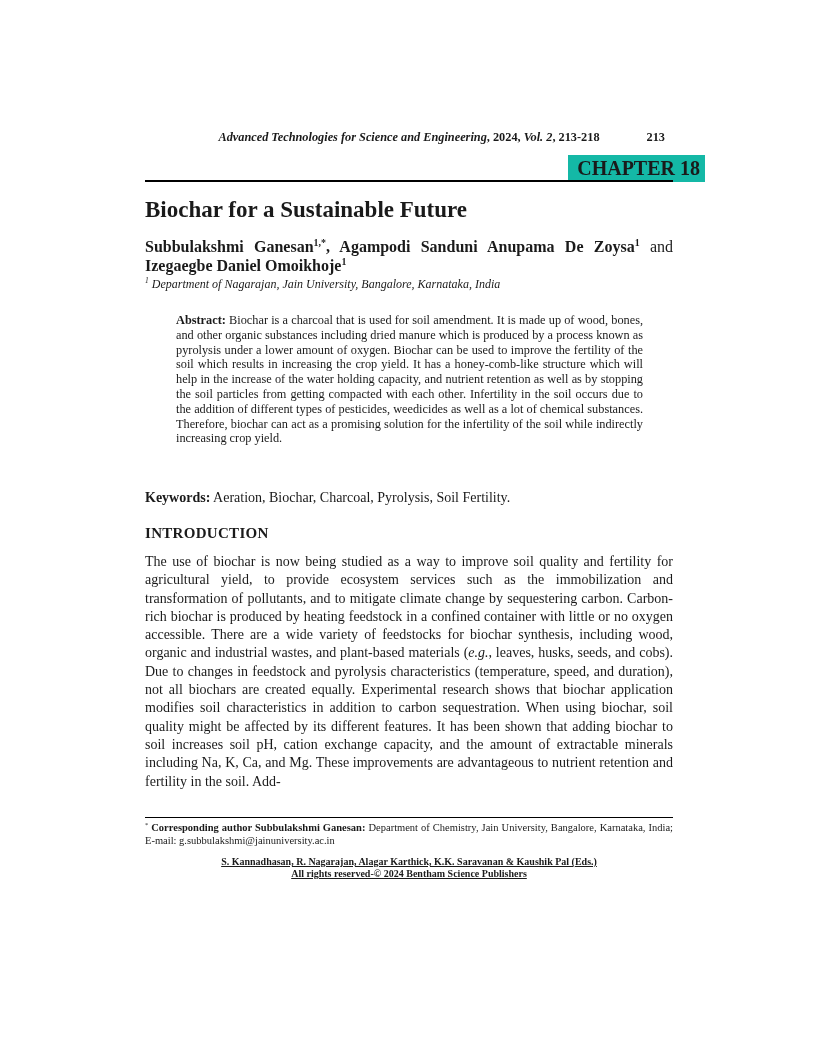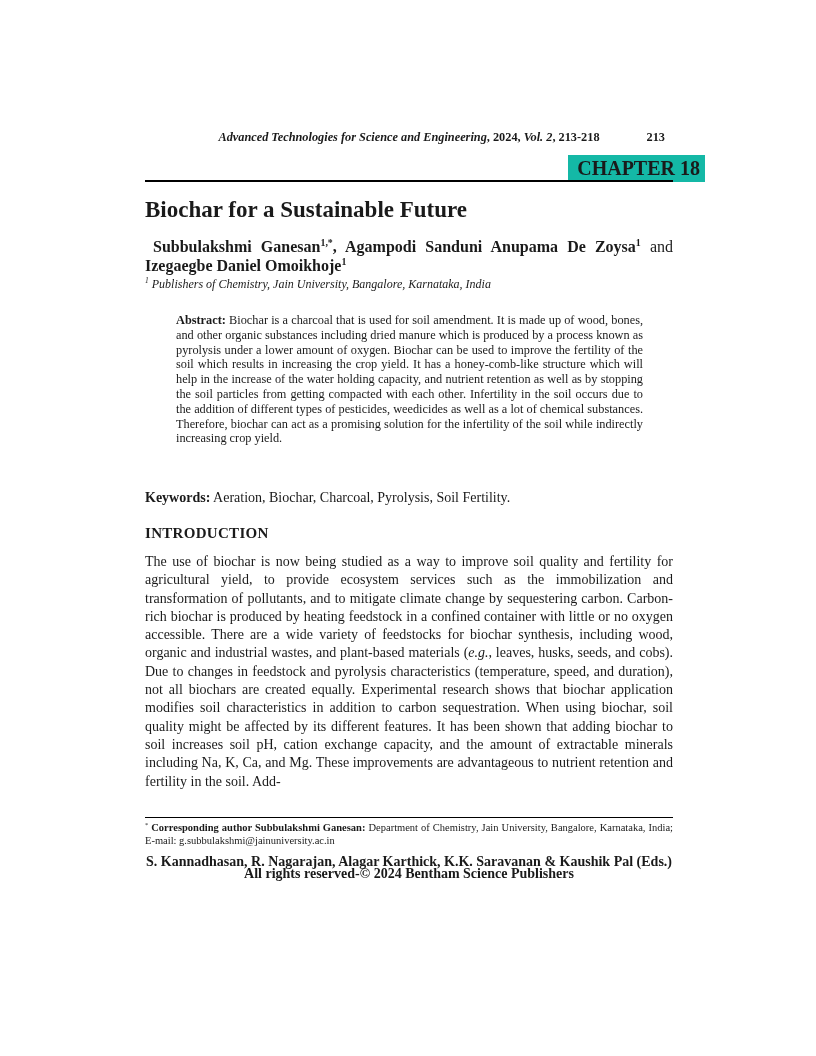--- a/index.html
+++ b/index.html
@@ -26,21 +26,21 @@
     position:absolute; top:155px; right:143px;
     background:#14b8a6;
     font-weight:bold; font-size:20px; line-height:22px;
     padding:2px 5px 3px 9px;
   }
   .head-rule { position:absolute; left:145px; top:180px; width:528px; height:2px; background:#000; z-index:3; }
 
   .title { top:196px; font-size:23px; font-weight:bold; line-height:27px; }
 
   .authors { top:237px; font-size:16px; font-weight:bold; line-height:19px; }
-  .authors-line1 { text-align:justify; text-align-last:justify;margin-left:8px; }
+  .authors-line1 { text-align:justify; text-align-last:justify; }
   .weight-normal { font-weight:normal; }
   sup { font-size:0.62em; vertical-align:super; line-height:0; }
 
   .affiliation { top:277px; font-size:12px; font-style:italic; line-height:15px; }
 
   .abstract {
     position:absolute; left:176px; width:467px; top:313px;
     font-size:12.3px; line-height:14.8px; text-align:justify;
   }
   .bold { font-weight:bold; }
@@ -49,21 +49,21 @@
 
   .intro-heading { top:524px; font-size:15px; font-weight:bold; line-height:18px; letter-spacing:0.3px; }
 
   .intro-body { top:553px; font-size:14px; line-height:18.3px; text-align:justify; }
   .ital { font-style:italic; }
 
   .foot-rule { position:absolute; left:145px; top:817px; width:528px; height:1px; background:#000; }
 
   .footnote { top:821px; font-size:10.5px; line-height:13px; text-align:justify; }
 
-  .imprint { top:856px; text-align:center; font-weight:bold; font-size:14px; line-height:11.8px; }
+  .imprint { top:856px; text-align:center; font-weight:bold; font-size:10px; line-height:11.8px;text-decoration:underline; }
 </style>
 </head>
 <body>
 
 <div class="page">
 
   <div class="col running-head">
     <div class="rh-center"><span class="rh-ital">Advanced Technologies for Science and Engineering</span><span>, 2024, </span><span class="rh-ital">Vol. 2</span><span>, 213-218</span></div>
     <span class="rh-page">213</span>
   </div>
@@ -71,21 +71,21 @@
   <div class="chapter-badge">CHAPTER 18</div>
   <div class="head-rule"></div>
 
   <h1 class="col title" style="margin:0;">Biochar for a Sustainable Future</h1>
 
   <div class="col authors">
     <div class="authors-line1"><span>Subbulakshmi Ganesan</span><sup>1,*</sup><span>, Agampodi Sanduni Anupama De Zoysa</span><sup>1</sup><span class="weight-normal"> and</span></div>
     <div><span>Izegaegbe Daniel Omoikhoje</span><sup>1</sup></div>
   </div>
 
-  <div class="col affiliation"><sup>1</sup><span> Publishers of Chemistry, Jain University, Bangalore, Karnataka, India</span></div>
+  <div class="col affiliation"><sup>1</sup><span> Department of Nagarajan, Jain University, Bangalore, Karnataka, India</span></div>
 
   <div class="abstract"><span class="bold">Abstract:</span><span> Biochar is a charcoal that is used for soil amendment. It is made up of wood, bones, and other organic substances including dried manure which is produced by a process known as pyrolysis under a lower amount of oxygen. Biochar can be used to improve the fertility of the soil which results in increasing the crop yield. It has a honey-comb-like structure which will help in the increase of the water holding capacity, and nutrient retention as well as by stopping the soil particles from getting compacted with each other. Infertility in the soil occurs due to the addition of different types of pesticides, weedicides as well as a lot of chemical substances. Therefore, biochar can act as a promising solution for the infertility of the soil while indirectly increasing crop yield.</span></div>
 
   <div class="col keywords"><span class="bold">Keywords:</span><span> Aeration, Biochar, Charcoal, Pyrolysis, Soil Fertility.</span></div>
 
   <div class="col intro-heading">INTRODUCTION</div>
 
   <div class="col intro-body"><span>The use of biochar is now being studied as a way to improve soil quality and fertility for agricultural yield, to provide ecosystem services such as the immobilization and transformation of pollutants, and to mitigate climate change by sequestering carbon. Carbon-rich biochar is produced by heating feedstock in a confined container with little or no oxygen accessible. There are a wide variety of feedstocks for biochar synthesis, including wood, organic and industrial wastes, and plant-based materials (</span><span class="ital">e.g.</span><span>, leaves, husks, seeds, and cobs). Due to changes in feedstock and pyrolysis characteristics (temperature, speed, and duration), not all biochars are created equally. Experimental research shows that biochar application modifies soil characteristics in addition to carbon sequestration. When using biochar, soil quality might be affected by its different features. It has been shown that adding biochar to soil increases soil pH, cation exchange capacity, and the amount of extractable minerals including Na, K, Ca, and Mg. These improvements are advantageous to nutrient retention and fertility in the soil. Add-</span></div>
 
   <div class="foot-rule"></div>

